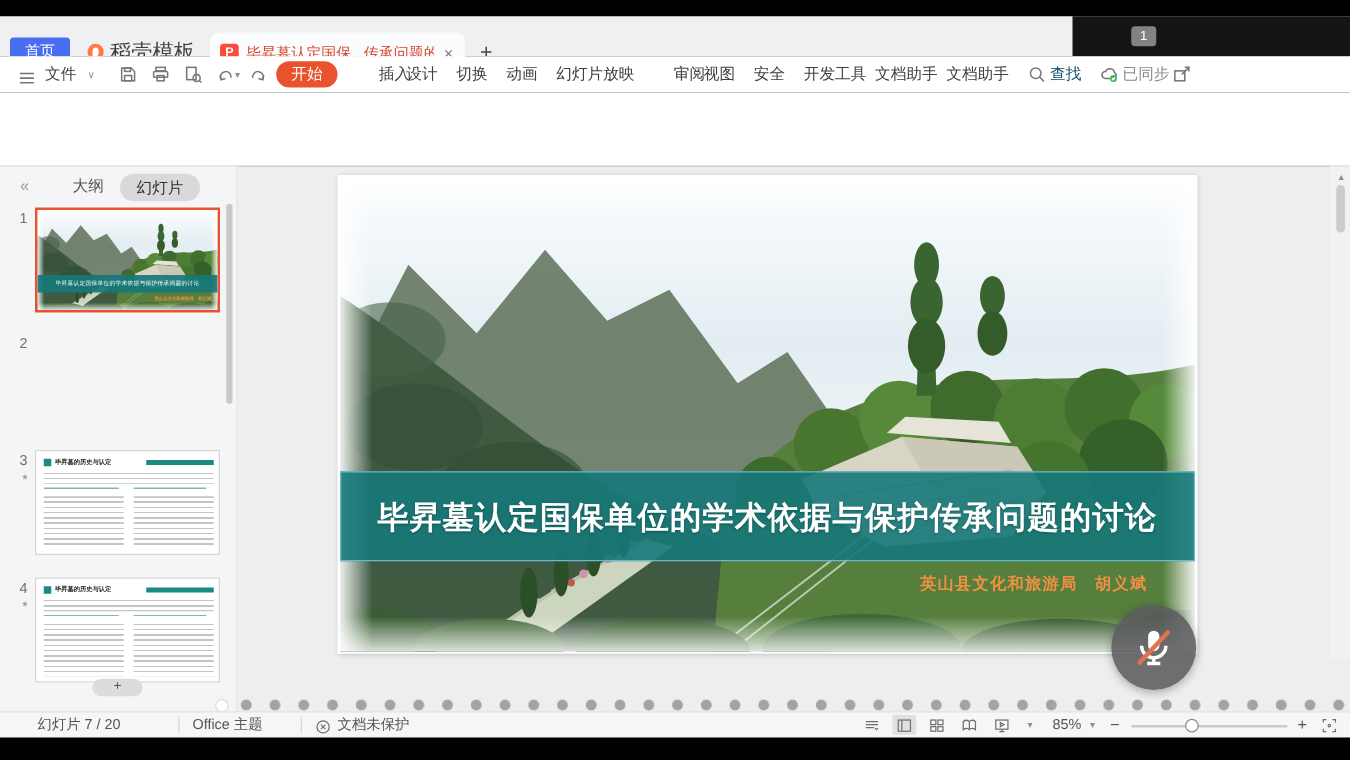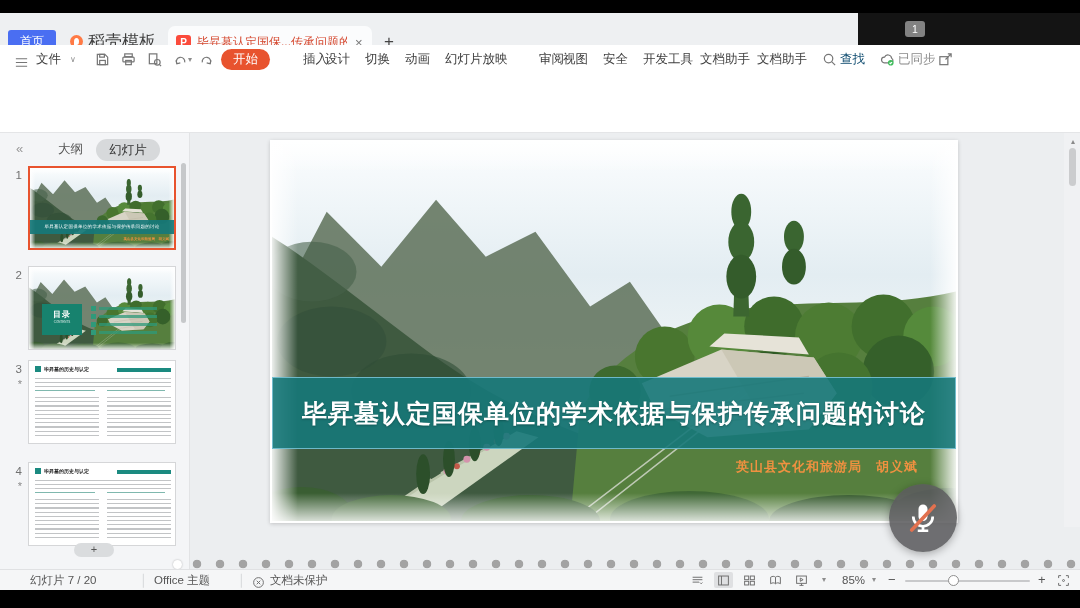--- a/index.html
+++ b/index.html
@@ -545,45 +545,20 @@
       <div class="thumbnum" style="left:6px;top:36px">1</div>
       <div class="thumb sel" style="top:33px">
         <svg class="scene" viewBox="0 0 688 380" preserveAspectRatio="none">
             <use href="#scene"></use>
           </svg>
         <div class="mini-banner">毕昇墓认定国保单位的学术依据与保护传承问题的讨论</div>
         <div class="mini-credit">英山县文化和旅游局　胡义斌</div>
       </div>
 
       <div class="thumbnum" style="left:6px;top:136px">2</div>
-      <div class="thumb" style="top:133px">
-        <svg class="scene" viewBox="0 0 688 380" preserveAspectRatio="none">
-            <use href="#scene"></use>
-          </svg>
-        <div class="toc-box">
-          <div class="zh">目录</div>
-          <div class="en">CONTENTS</div>
-        </div>
-        <div class="toc-row" style="top:39px">
-            <span class="toc-sq"></span>
-            <span class="toc-bar"></span>
-          </div>
-        <div class="toc-row" style="top:47px">
-            <span class="toc-sq"></span>
-            <span class="toc-bar"></span>
-          </div>
-        <div class="toc-row" style="top:55px">
-            <span class="toc-sq"></span>
-            <span class="toc-bar"></span>
-          </div>
-        <div class="toc-row" style="top:63px">
-            <span class="toc-sq"></span>
-            <span class="toc-bar"></span>
-          </div>
-      </div>
 
       <div class="thumbnum" style="left:6px;top:230px">3</div>
       <div class="thumbstar" style="left:6px;top:245px">*</div>
       <div class="thumb" style="top:227px">
         <div class="wthumb-head">
           <span class="wthumb-sq"></span>
             <span class="wthumb-title">毕昇墓的历史与认定</span>
           </div>
         <div class="wthumb-bar"></div>
         <div class="tl" style="position:absolute;left:6px;top:17px;width:136px;height:9px"></div>

